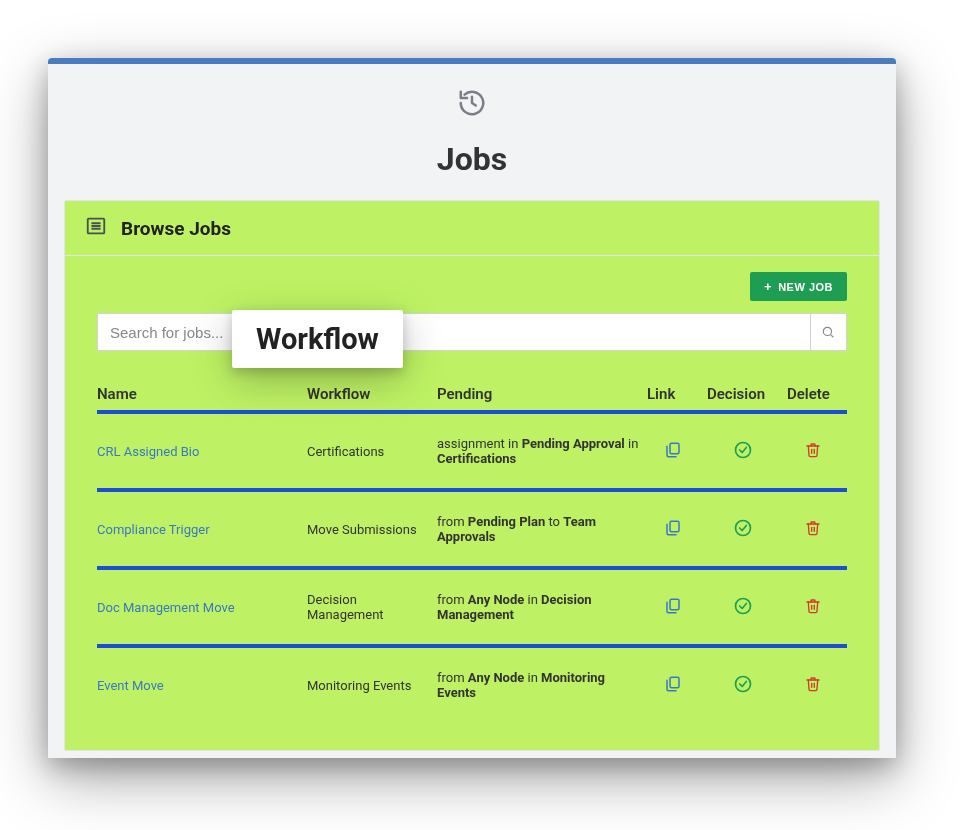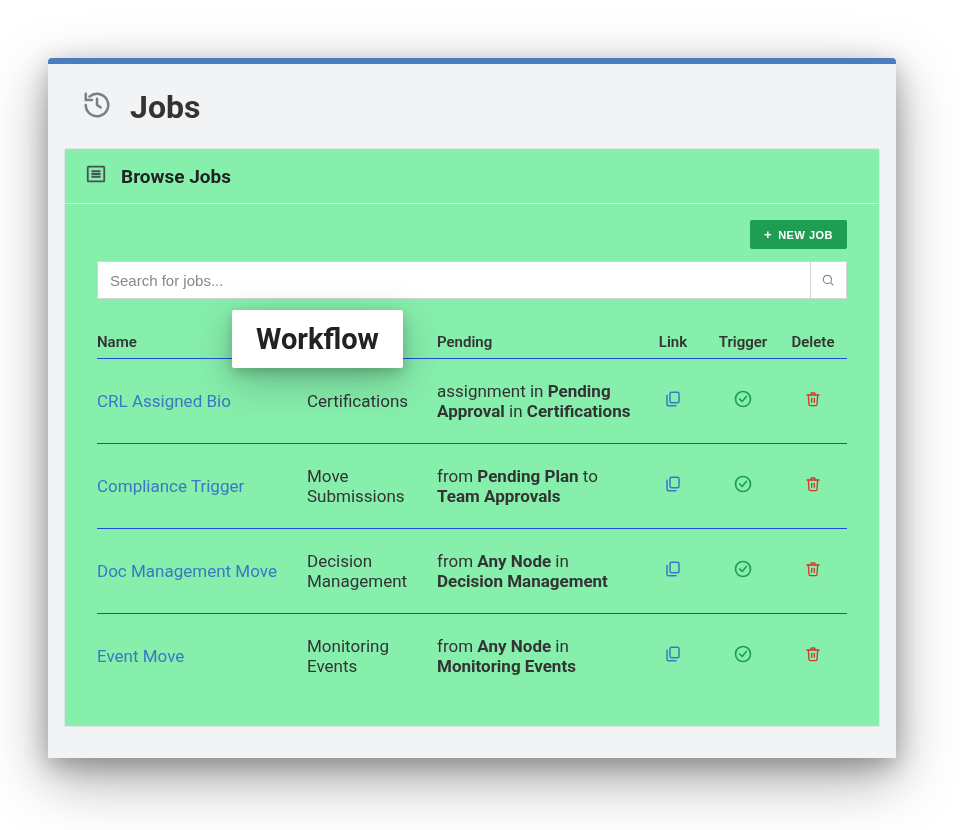--- a/index.html
+++ b/index.html
@@ -24,29 +24,30 @@
 .top-bar {
   height: 6px;
   background: #4a7cbf;
   width: 100%;
 }
 .page-header {
   display: flex;
   align-items: center;
   padding: 24px 34px 22px 34px;
   gap: 18px;
+  flex-direction: column;
 }
 .history-icon svg { width: 30px; height: 30px; }
 .page-title {
   font-size: 32px;
   font-weight: 700;
   color: #333;
 }
 .panel {
-  background: #86efac;
+  background: #bef264;
   margin: 0 16px;
   border: 1px solid #e1e4e8;
   border-radius: 2px;
 }
 .panel-header {
   display: flex;
   align-items: center;
   gap: 14px;
   padding: 14px 20px;
   border-bottom: 1px solid #e1e4e8;
@@ -115,25 +116,25 @@
   width: 100%;
   border-collapse: collapse;
 }
 table.jobs th {
   text-align: left;
   font-size: 15px;
   font-weight: 600;
   color: #333;
   padding: 10px 8px 7px 0;
 }
-table.jobs th.center { text-align: center; }
+table.jobs th.center { text-align: left; }
 table.jobs td {
-  border-top: 1px solid #1d4ed8;
+  border-top: 4px solid #1d4ed8;
   padding: 22px 8px 22px 0;
-  font-size: 17px;
+  font-size: 13px;
   vertical-align: middle;
   color: #333;
 }
 table.jobs td.center { text-align: center; }
 .col-name { width: 210px; }
 .col-workflow { width: 130px; }
 .col-trigger { width: auto; }
 .col-link { width: 60px; }
 .col-enabled { width: 80px; }
 .col-delete { width: 60px; }
@@ -207,21 +208,21 @@
         </button>
       </div>
 
       <table class="jobs">
         <thead>
           <tr>
             <th class="col-name">Name</th>
             <th class="col-workflow">Workflow</th>
             <th class="col-trigger">Pending</th>
             <th class="col-link center">Link</th>
-            <th class="col-enabled center">Trigger</th>
+            <th class="col-enabled center">Decision</th>
             <th class="col-delete center">Delete</th>
           </tr>
         </thead>
         <tbody id="jobs-tbody">
             <tr>
               <td><a href="#" class="job-link">CRL Assigned Bio</a></td>
               <td>Certifications</td>
               <td class="trigger-cell"><span class="italic">assignment</span><span> in </span><span class="bold">Pending Approval</span><span> in </span><span class="bold">Certifications</span></td>
               <td class="center"><span class="link-icon"><svg viewBox="0 0 24 24" fill="none" stroke="#3a78c3" stroke-width="2" stroke-linecap="round" stroke-linejoin="round">
                     <rect x="8" y="3" width="12" height="14" rx="2"></rect>

